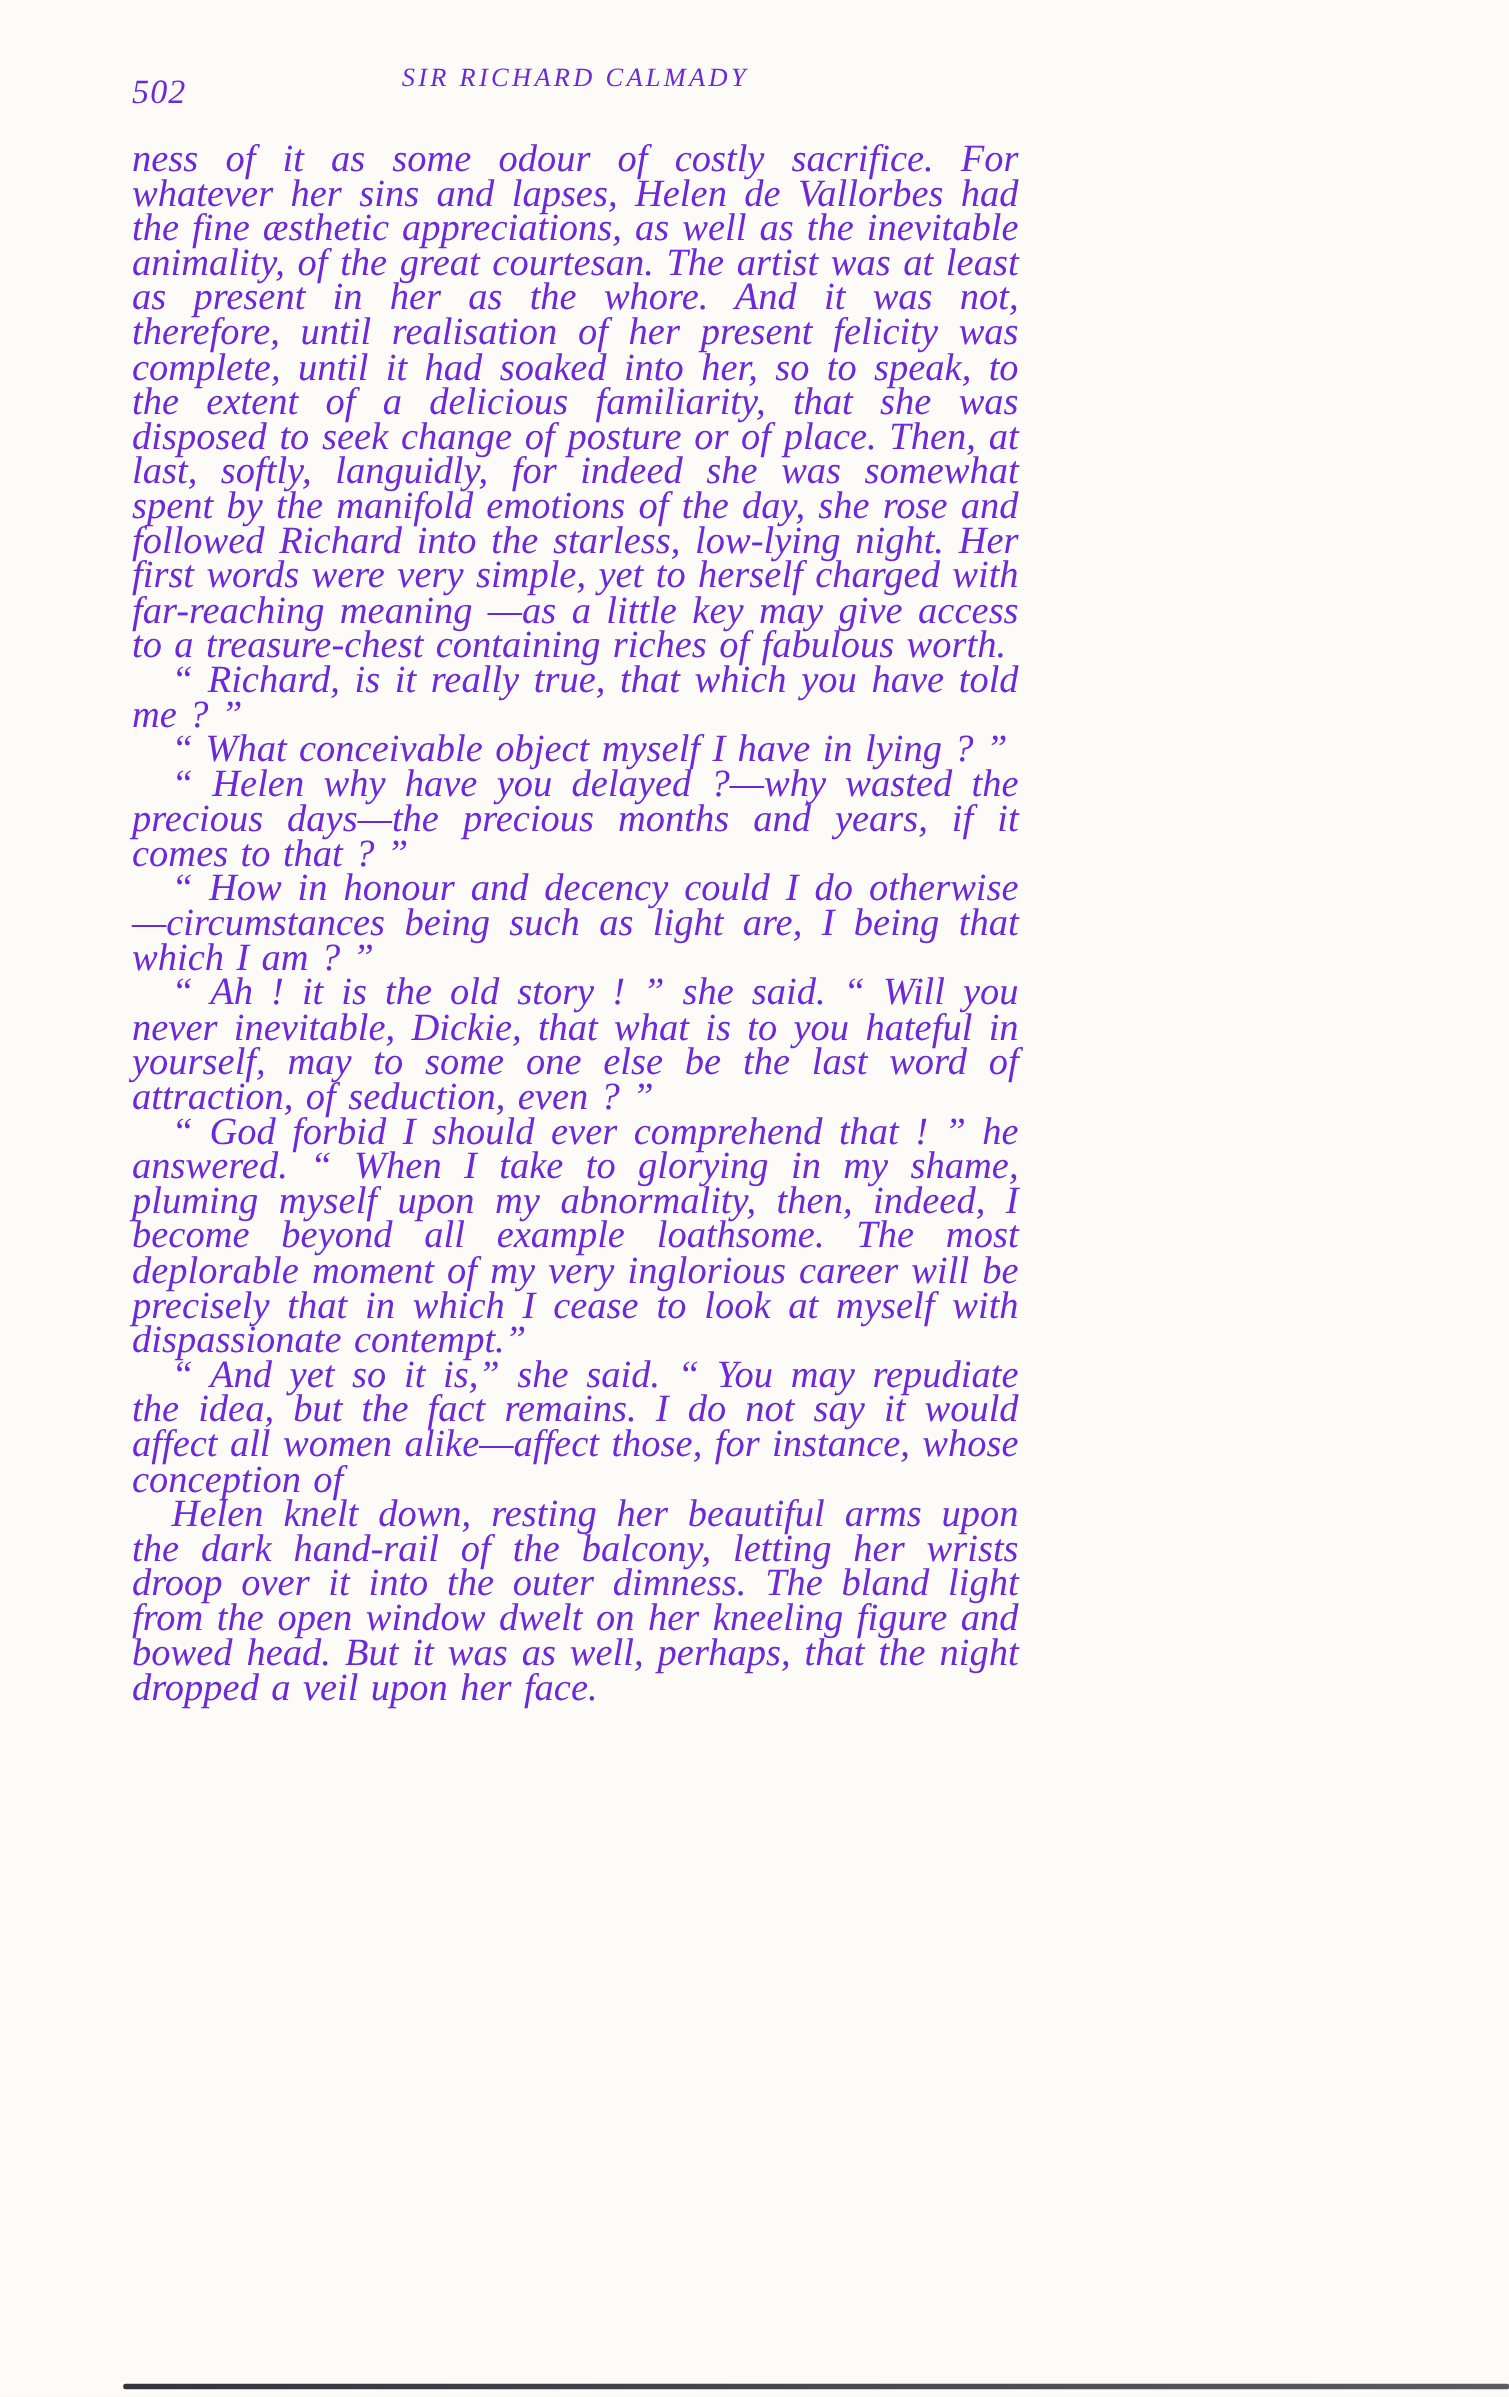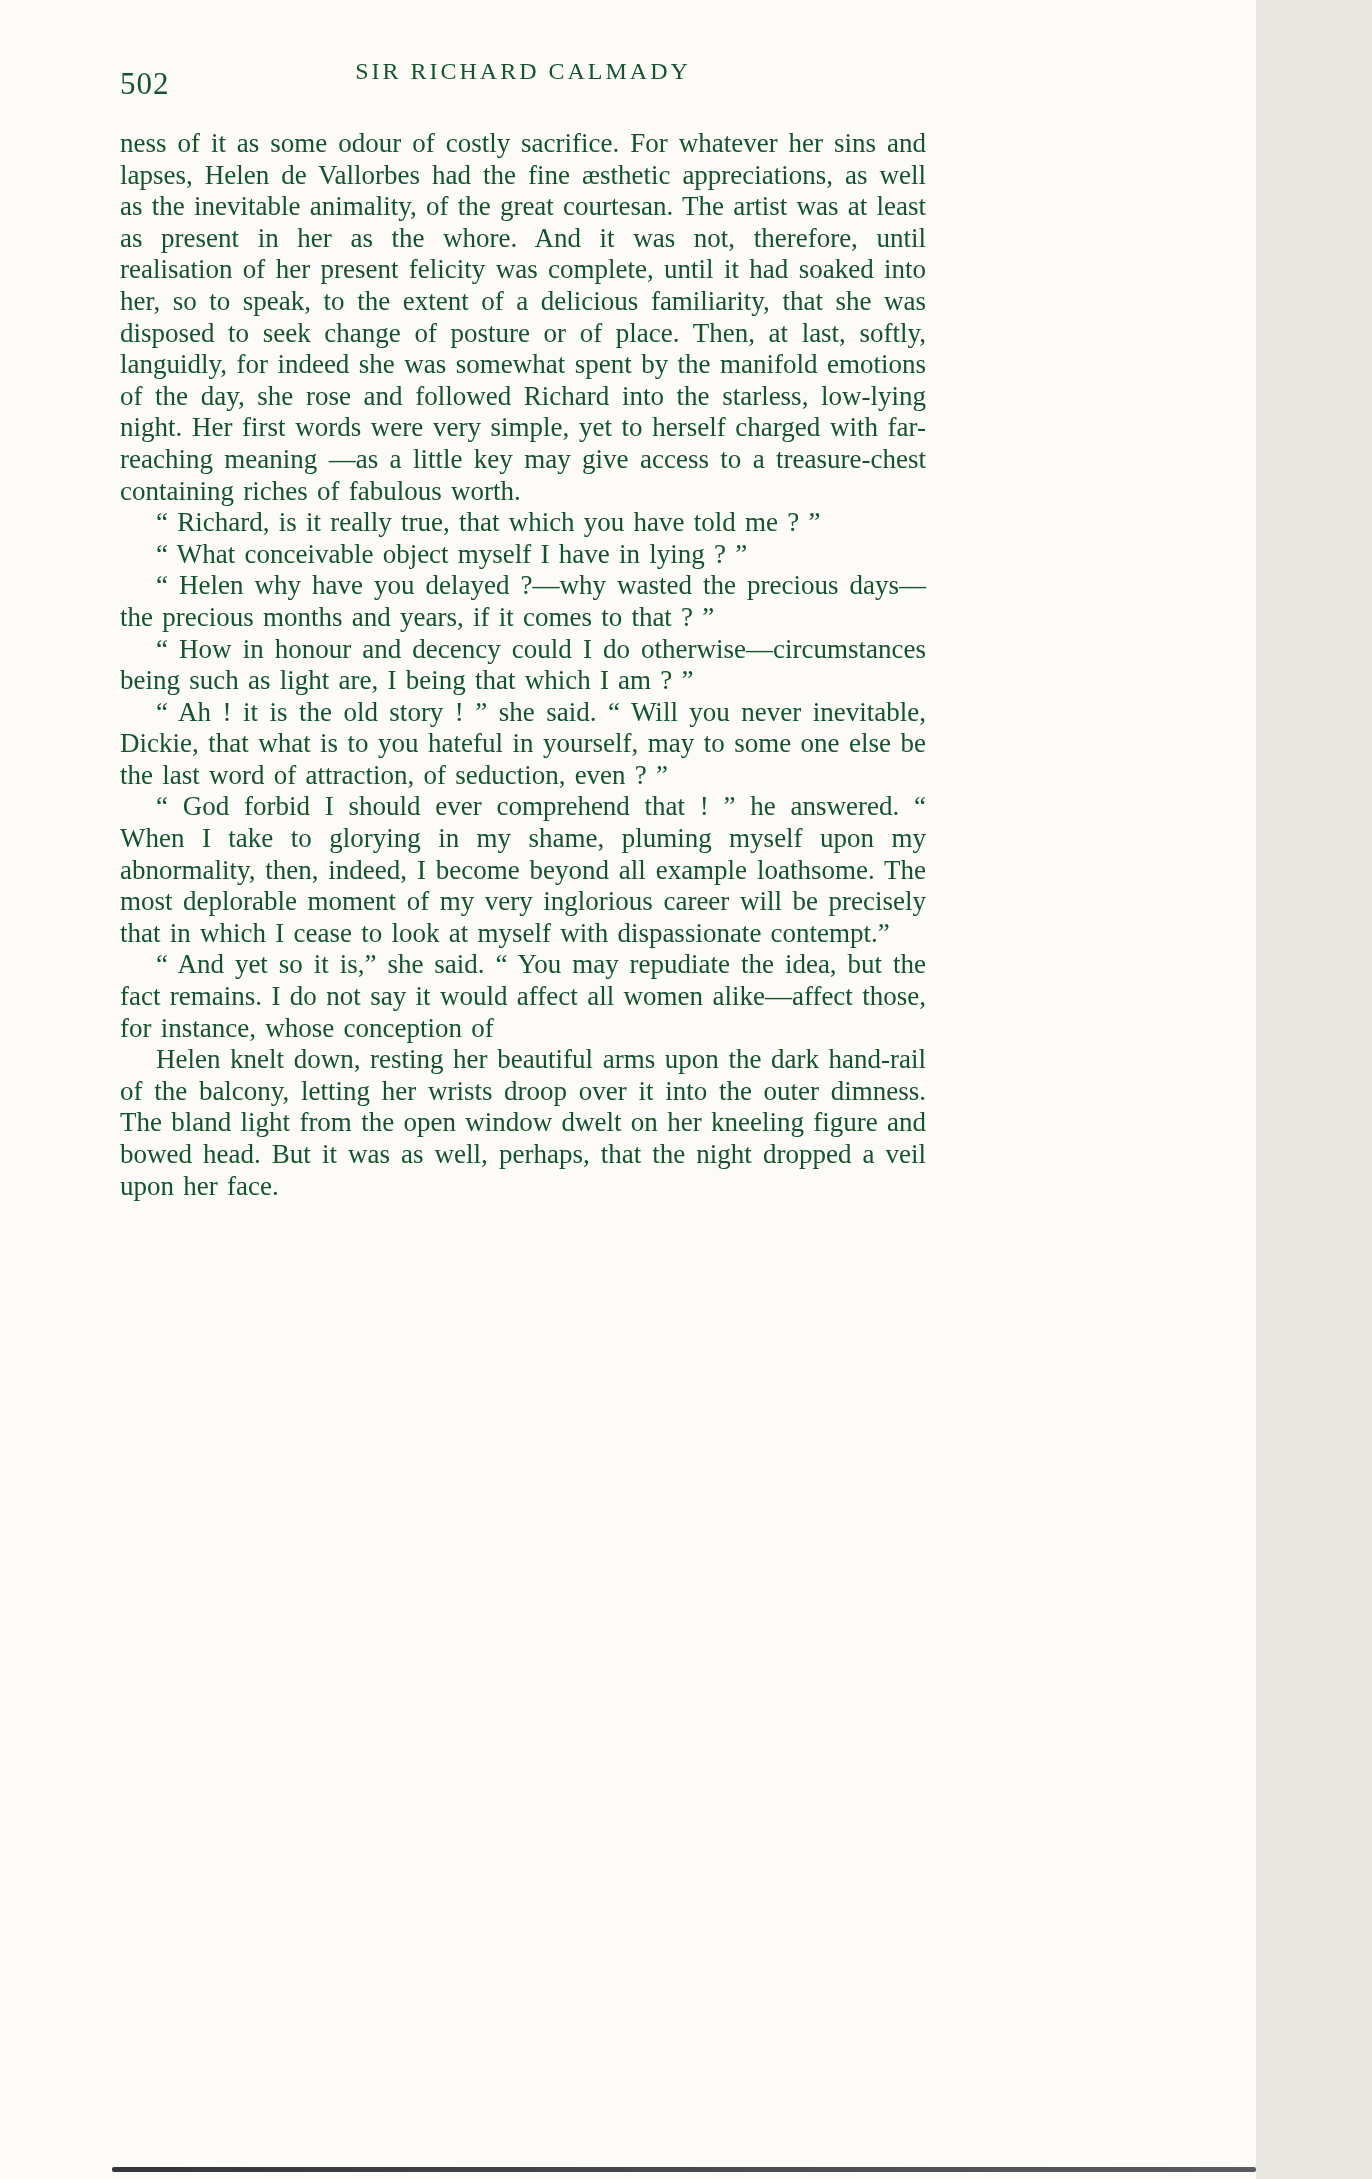--- a/index.html
+++ b/index.html
@@ -2,26 +2,27 @@
 <html><head>
 <meta charset="utf-8">
 <style>
   html, body {
     margin: 0;
     padding: 0;
     background: #e9e7e1;
   }
   .page {
     position: relative;
-    width: 1256px;
+    width: 1372px;
     height: 2179px;
     background: #fcfbf7;
     font-family: "Liberation Serif", "DejaVu Serif", serif;
-    color: #14532d;
+    color: #6d28d9;
     overflow: hidden;
+    font-style: italic;
   }
   .header {
     position: absolute;
     top: 58px;
     left: 120px;
     width: 806px;
     height: 44px;
   }
   .page-number {
     position: absolute;
@@ -38,21 +39,21 @@
     text-align: center;
     font-size: 24px;
     letter-spacing: 3px;
     white-space: nowrap;
   }
   .text-block {
     position: absolute;
     top: 128px;
     left: 120px;
     width: 806px;
-    font-size: 27px;
+    font-size: 35px;
     line-height: 31.6px;
     text-align: justify;
     word-spacing: 2.5px;
   }
   p.para {
     margin: 0;
     padding: 0;
   }
   p.para.indent {
     text-indent: 36px;

